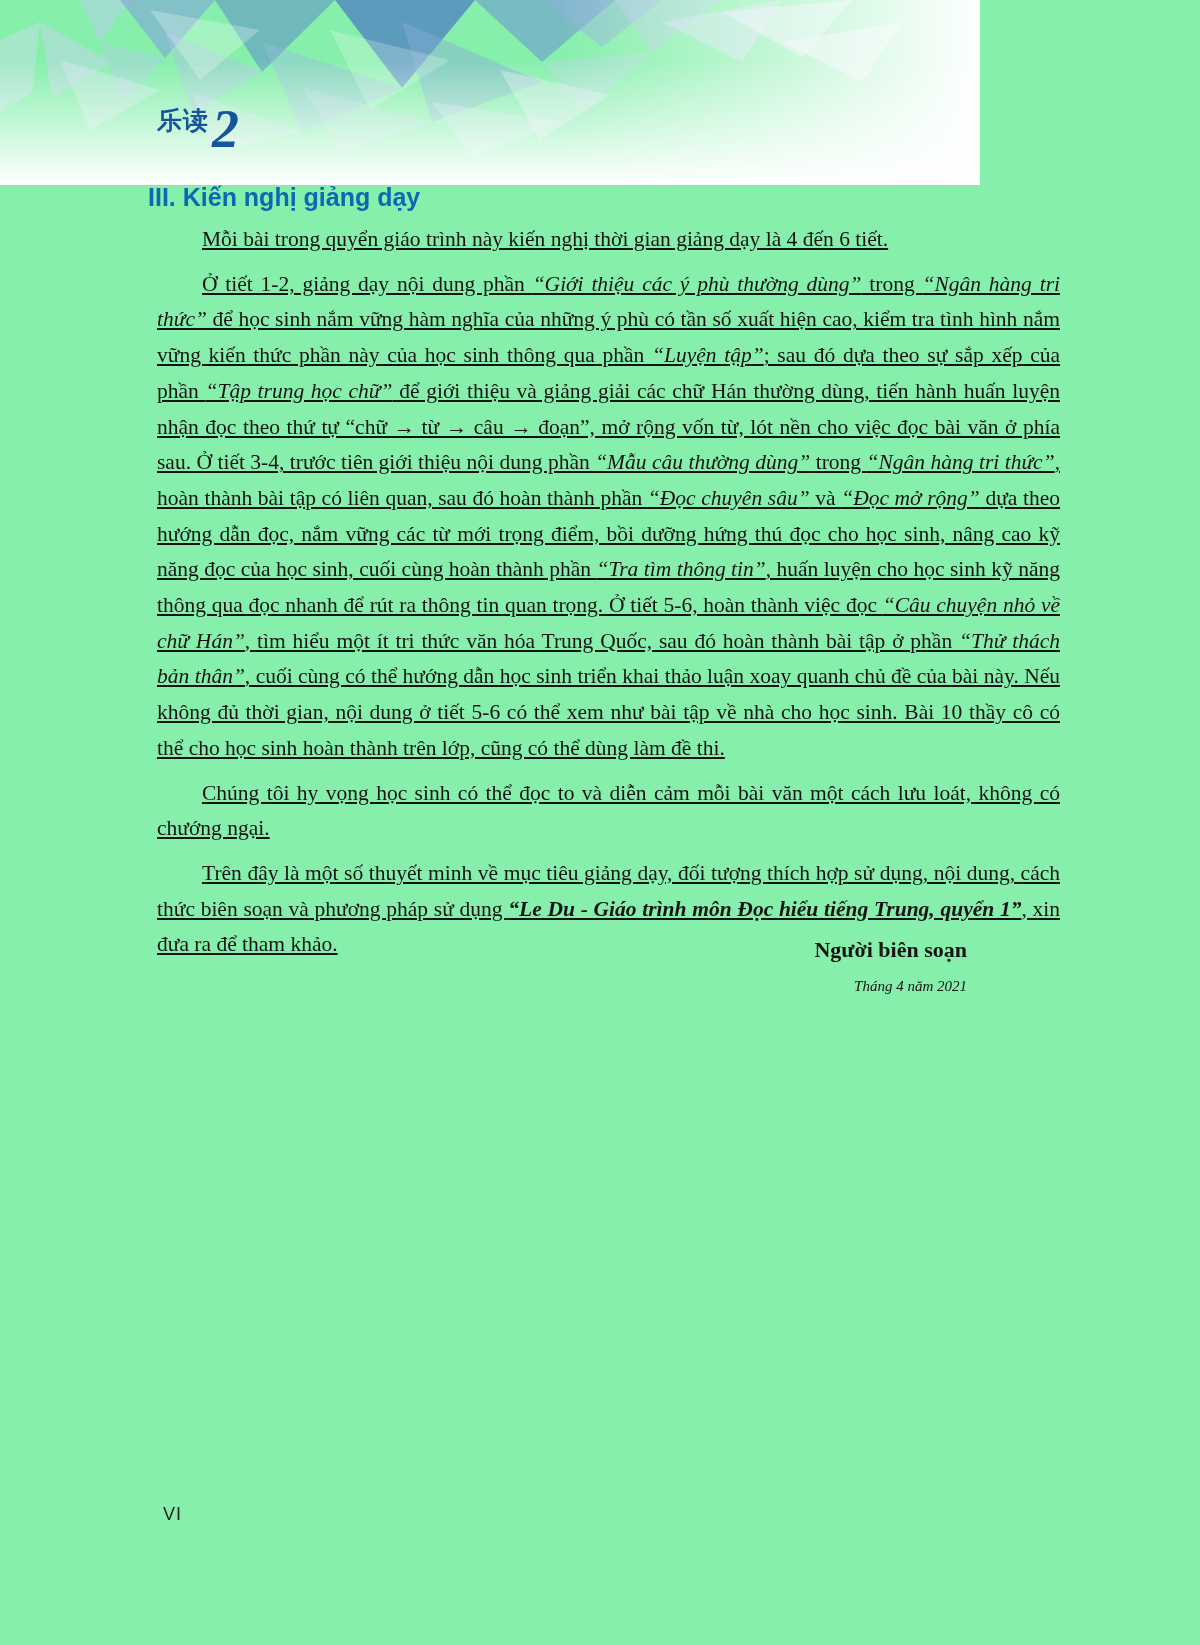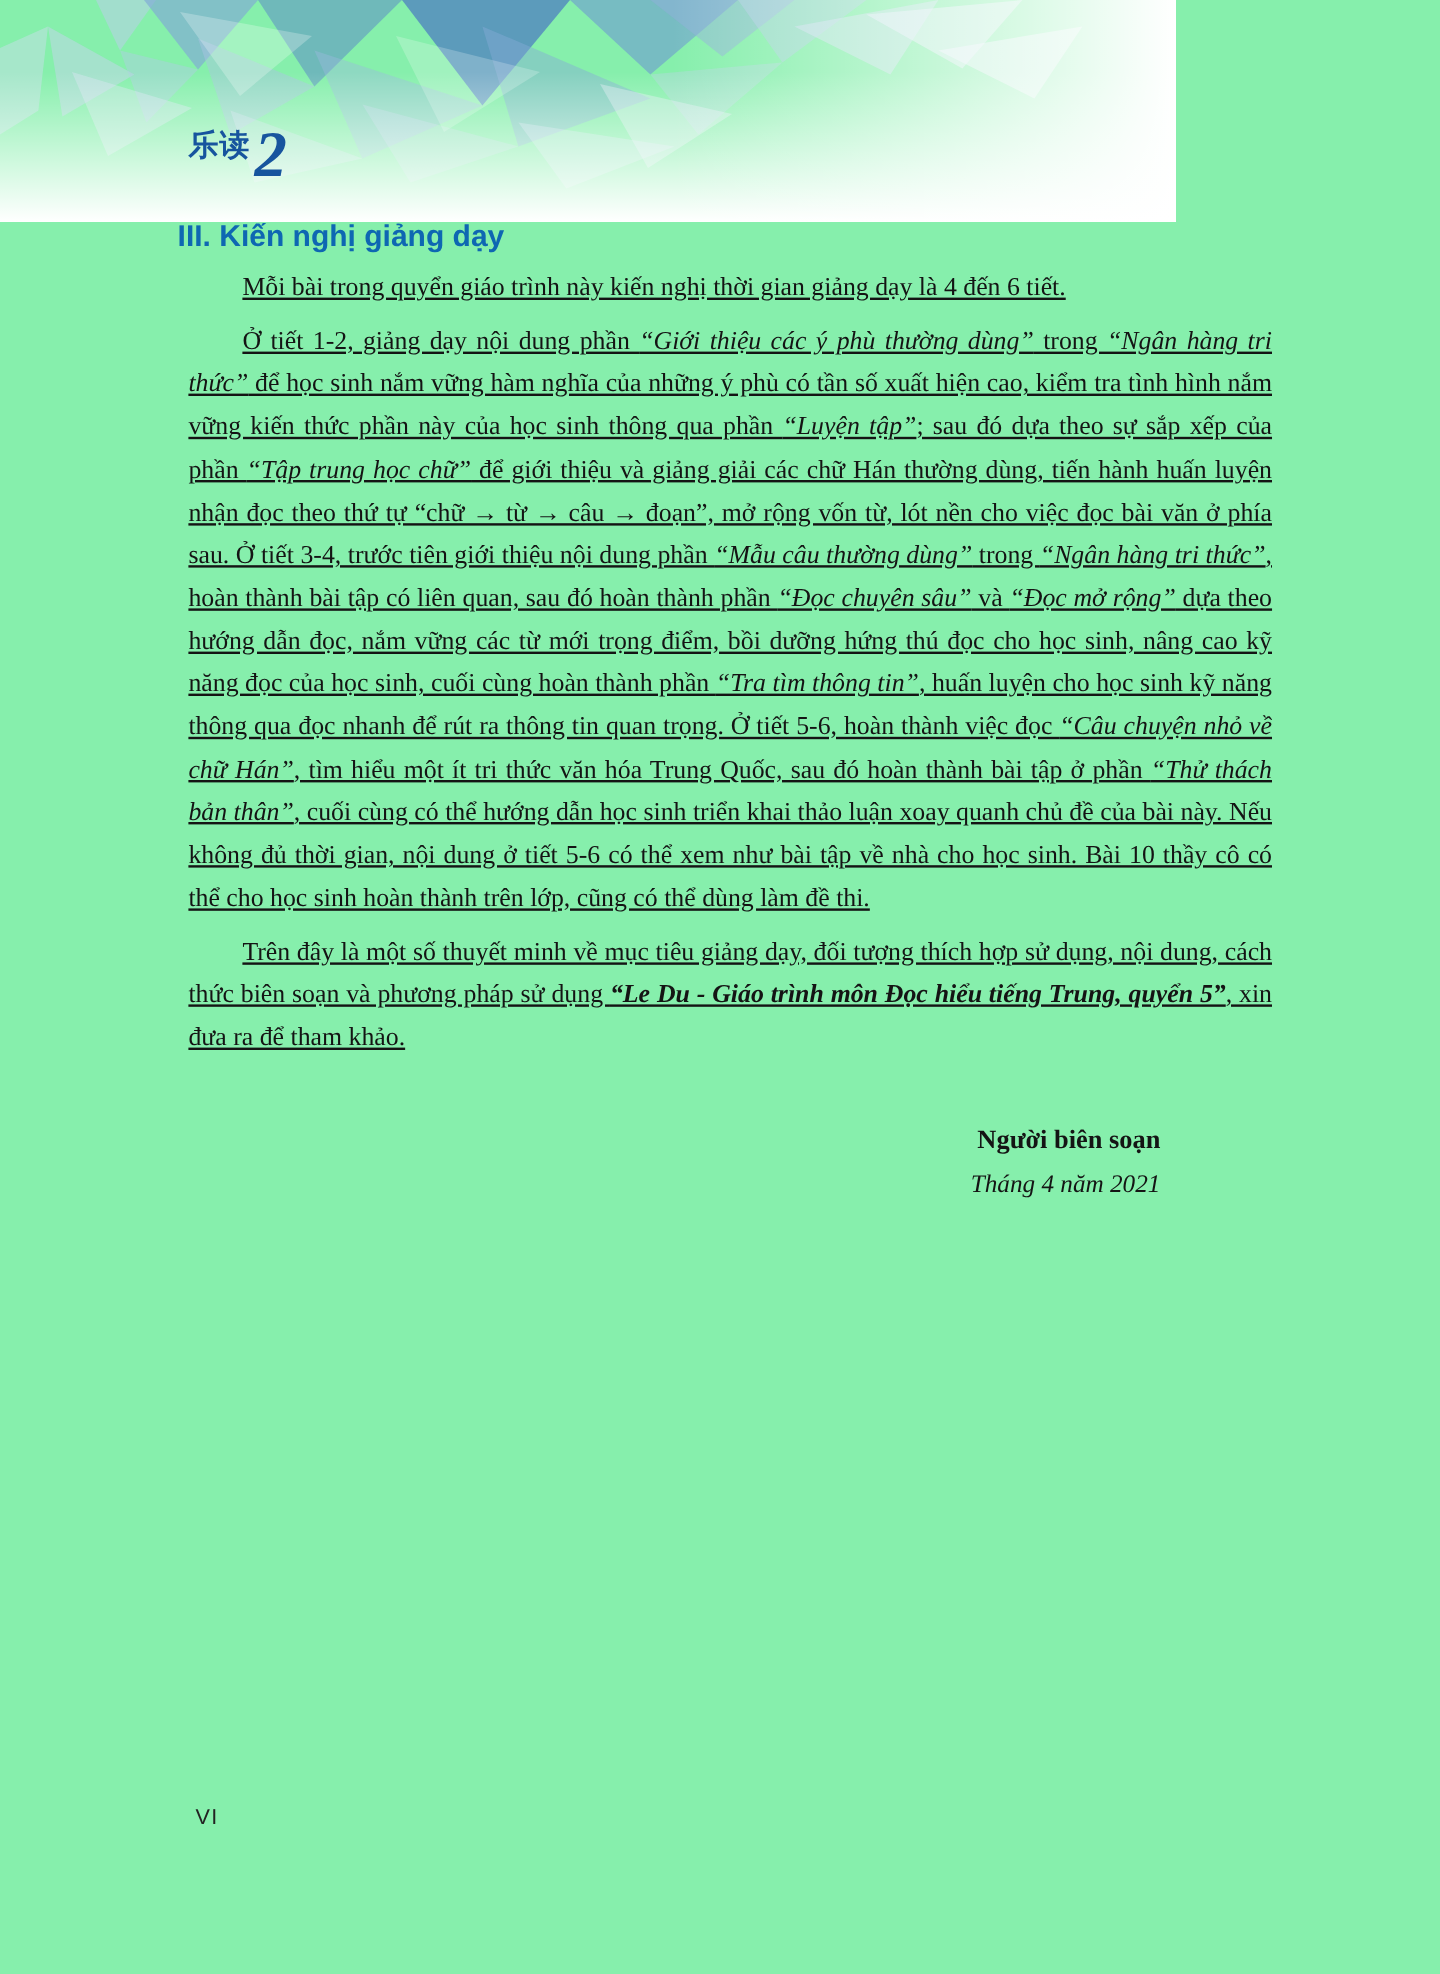--- a/index.html
+++ b/index.html
@@ -45,21 +45,21 @@
 
   .signature {
     position:absolute; top:932px; right:233px;
     text-align:right; color:#141414;
   }
   .sig-author {
     font-weight:700; font-size:22px; line-height:36px;
     font-family:"Liberation Serif", serif;
   }
   .sig-date {
-    font-style:italic; font-size:21px; line-height:36px;
+    font-style:italic; font-size:15px; line-height:36px;
     font-family:"Liberation Serif", serif;
   }
 
   .page-number {
     position:absolute; left:163px; top:1504px;
     font-family:"Liberation Sans", sans-serif;
     font-size:18px; color:#222222; letter-spacing:1px;
   }
 </style>
 </head>
@@ -111,21 +111,22 @@
   <div class="logo">
     <span class="logo-cn">乐读</span>
     <span class="logo-num">2</span>
   </div>
 
   <h2 class="heading">III. Kiến nghị giảng dạy</h2>
 
   <div class="body-text" id="paragraphs">
       <p><span class="r-n">Mỗi bài trong quyển giáo trình này kiến nghị thời gian giảng dạy là 4 đến 6 tiết.</span></p>
       <p><span class="r-n">Ở tiết 1-2, giảng dạy nội dung phần </span><span class="r-i">“Giới thiệu các ý phù thường dùng”</span><span class="r-n"> trong </span><span class="r-i">“Ngân hàng tri thức”</span><span class="r-n"> để học sinh nắm vững hàm nghĩa của những ý phù có tần số xuất hiện cao, kiểm tra tình hình nắm vững kiến thức phần này của học sinh thông qua phần </span><span class="r-i">“Luyện tập”</span><span class="r-n">; sau đó dựa theo sự sắp xếp của phần </span><span class="r-i">“Tập trung học chữ”</span><span class="r-n"> để giới thiệu và giảng giải các chữ Hán thường dùng, tiến hành huấn luyện nhận đọc theo thứ tự “chữ → từ → câu → đoạn”, mở rộng vốn từ, lót nền cho việc đọc bài văn ở phía sau. Ở tiết 3-4, trước tiên giới thiệu nội dung phần </span><span class="r-i">“Mẫu câu thường dùng”</span><span class="r-n"> trong </span><span class="r-i">“Ngân hàng tri thức”</span><span class="r-n">, hoàn thành bài tập có liên quan, sau đó hoàn thành phần </span><span class="r-i">“Đọc chuyên sâu”</span><span class="r-n"> và </span><span class="r-i">“Đọc mở rộng”</span><span class="r-n"> dựa theo hướng dẫn đọc, nắm vững các từ mới trọng điểm, bồi dưỡng hứng thú đọc cho học sinh, nâng cao kỹ năng đọc của học sinh, cuối cùng hoàn thành phần </span><span class="r-i">“Tra tìm thông tin”</span><span class="r-n">, huấn luyện cho học sinh kỹ năng thông qua đọc nhanh để rút ra thông tin quan trọng. Ở tiết 5-6, hoàn thành việc đọc </span><span class="r-i">“Câu chuyện nhỏ về chữ Hán”</span><span class="r-n">, tìm hiểu một ít tri thức văn hóa Trung Quốc, sau đó hoàn thành bài tập ở phần </span><span class="r-i">“Thử thách bản thân”</span><span class="r-n">, cuối cùng có thể hướng dẫn học sinh triển khai thảo luận xoay quanh chủ đề của bài này. Nếu không đủ thời gian, nội dung ở tiết 5-6 có thể xem như bài tập về nhà cho học sinh. Bài 10 thầy cô có thể cho học sinh hoàn thành trên lớp, cũng có thể dùng làm đề thi.</span></p>
-      <p><span class="r-n">Trên đây là một số thuyết minh về mục tiêu giảng dạy, đối tượng thích hợp sử dụng, nội dung, cách thức biên soạn và phương pháp sử dụng </span><span class="r-bi">“Le Du - Giáo trình môn Đọc hiểu tiếng Trung, quyển 5”</span><span class="r-n">, xin đưa ra để tham khảo.</span></p>
+      <p><span class="r-n">Chúng tôi hy vọng học sinh có thể đọc to và diễn cảm mỗi bài văn một cách lưu loát, không có chướng ngại.</span></p>
+      <p><span class="r-n">Trên đây là một số thuyết minh về mục tiêu giảng dạy, đối tượng thích hợp sử dụng, nội dung, cách thức biên soạn và phương pháp sử dụng </span><span class="r-bi">“Le Du - Giáo trình môn Đọc hiểu tiếng Trung, quyển 1”</span><span class="r-n">, xin đưa ra để tham khảo.</span></p>
     </div>
 
   <div class="signature">
     <div class="sig-author">Người biên soạn</div>
     <div class="sig-date">Tháng 4 năm 2021</div>
   </div>
 
   <div class="page-number">VI</div>
 
 </div>

